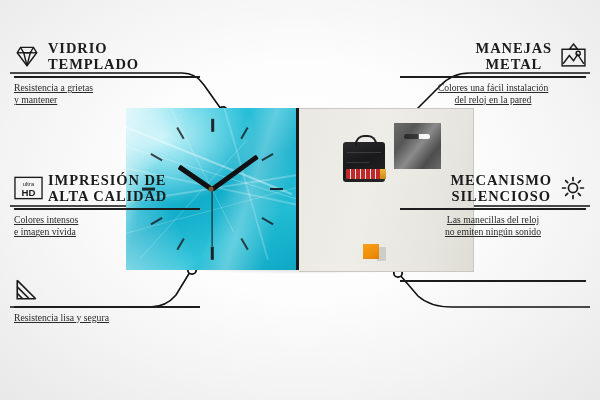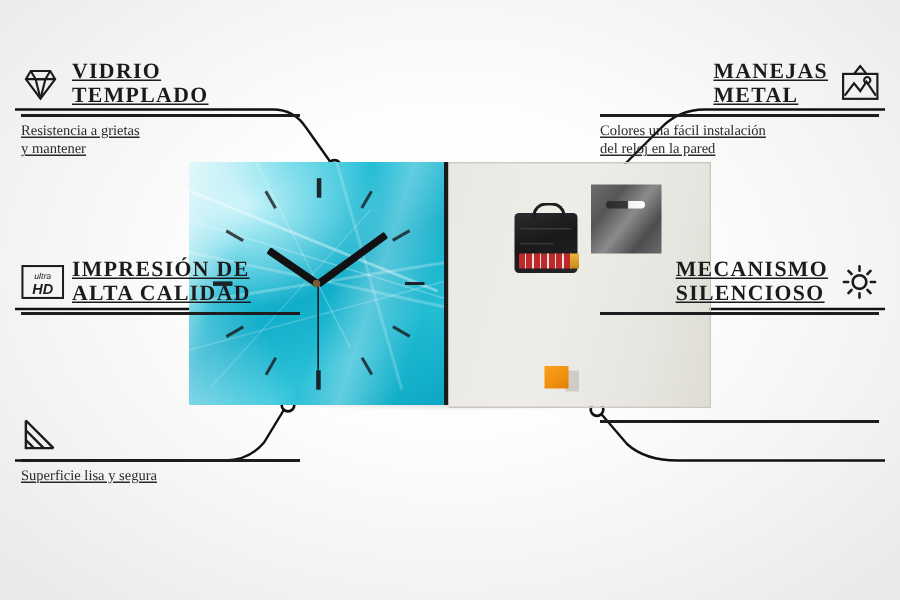--- a/index.html
+++ b/index.html
@@ -74,30 +74,30 @@
   }
   .foam-shadow{position:absolute;left:78px;bottom:10px;width:9px;height:14px;
     background:rgba(120,118,112,.25);}
   .prod-shadow{
     position:absolute;left:132px;top:268px;width:340px;height:14px;
     background:radial-gradient(ellipse 50% 60% at 50% 0%, rgba(110,110,110,.28), rgba(255,255,255,0) 72%);
   }
   
   .feature{position:absolute;width:186px;}
   .f-left{text-align:left;}
-  .f-right{text-align:left;}
+  .f-right{text-align:center;}
   .f-head{display:flex;align-items:center;gap:8px;}
   .f-right .f-head{flex-direction:row-reverse;}
   .f-title{
     font-size:14.5px;font-weight:700;letter-spacing:.9px;color:#1b1b1b;
-    line-height:1.12;text-transform:uppercase;text-decoration:underline;
+    line-height:1.12;text-transform:uppercase;
   }
   .rule{height:1.6px;background:#1d1d1d;margin:4px 0 4px;}
   .f-desc{font-size:9.7px;line-height:1.28;color:#2a2a2a;text-decoration:underline;}
-  .ico{width:26px;height:26px;flex:0 0 26px;display:block;font-style:italic;}
+  .ico{width:26px;height:26px;flex:0 0 26px;display:block;}
   
   #feat-glass{left:14px;top:40px;}
   #feat-print{left:14px;top:172px;}
   #feat-edges{left:14px;top:276px;}
   #feat-hooks{left:400px;top:40px;}
   #feat-mech{left:400px;top:172px;}
   #feat-foam{left:400px;top:276px;}
   .connectors{position:absolute;left:0;top:0;width:600px;height:400px;pointer-events:none;}
 </style>
 </head>
@@ -202,38 +202,41 @@
           <rect x="1" y="2" width="28" height="22" fill="none" stroke="#1b1b1b" stroke-width="1.4"></rect>
           <text x="15" y="11" font-family="Liberation Sans, sans-serif" font-size="6" text-anchor="middle" fill="#1b1b1b">ultra</text>
           <text x="15" y="21" font-family="Liberation Sans, sans-serif" font-size="10" font-weight="bold" text-anchor="middle" fill="#1b1b1b">HD</text>
         </svg>
       </span>
       <span class="f-title">
         <span>IMPRESIÓN DE</span><br><span>ALTA CALIDAD</span>
       </span>
     </div>
     <div class="rule"></div>
+    <div class="f-desc">
+      <span>Colores intensos</span><br><span>e imagen vívida</span>
+    </div>
   </div>
 
   <div class="feature f-left" id="feat-edges">
     <div class="f-head">
       <span class="ico">
         <svg viewBox="0 0 24 24" width="26" height="26">
             <g stroke="#1b1b1b" stroke-width="1.5" fill="none">
           <path d="M3 4 L20 21"></path>
               <path d="M3 10 L14 21"></path>
               <path d="M3 16 L8 21"></path>
               <path d="M3 4 V21 H20"></path>
         </g>
           </svg>
       </span>
     </div>
     <div class="rule"></div>
     <div class="f-desc">
-      <span>Superficie lisa y segura</span>
+      <span>Resistencia lisa y segura</span>
     </div>
   </div>
 
   <div class="feature f-right" id="feat-hooks">
     <div class="f-head">
       <span class="ico">
         <svg viewBox="0 0 26 24" width="27" height="25">
             <g stroke="#1b1b1b" stroke-width="1.4" fill="none">
           <path d="M13 1 L17 6 H9 Z"></path>
           <rect x="2" y="6" width="22" height="16"></rect>
@@ -260,19 +263,22 @@
           <circle cx="12" cy="12" r="4.2"></circle>
           <path d="M12 2.4 v2.6 M12 19 v2.6 M2.4 12 h2.6 M19 12 h2.6 M5.2 5.2 l1.9 1.9 M16.9 16.9 l1.9 1.9 M18.8 5.2 l-1.9 1.9 M7.1 16.9 l-1.9 1.9"></path>
         </g>
           </svg>
       </span>
       <span class="f-title">
         <span>MECANISMO</span><br><span>SILENCIOSO</span>
       </span>
     </div>
     <div class="rule"></div>
+    <div class="f-desc">
+      <span>Las manecillas del reloj</span><br><span>no emiten ningún sonido</span>
+    </div>
   </div>
 
   <div class="feature f-right" id="feat-foam">
     <div class="rule"></div>
   </div>
 
 </div>
 
 </body></html>

